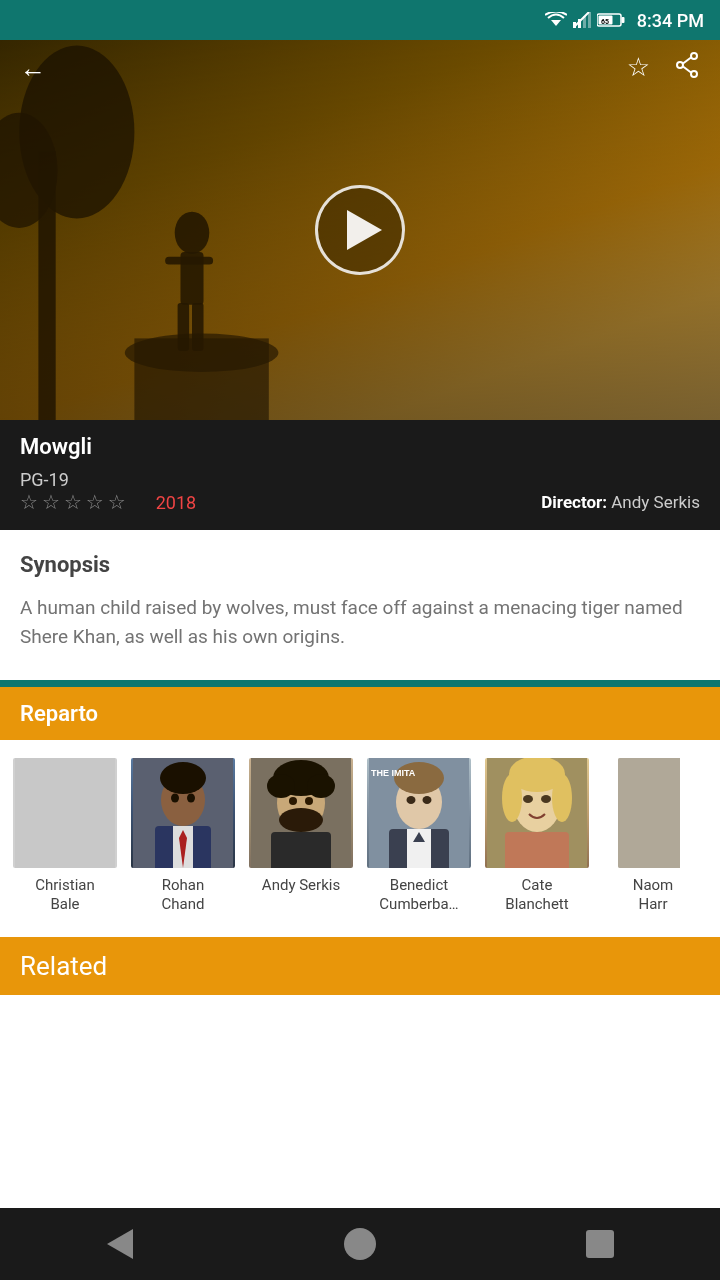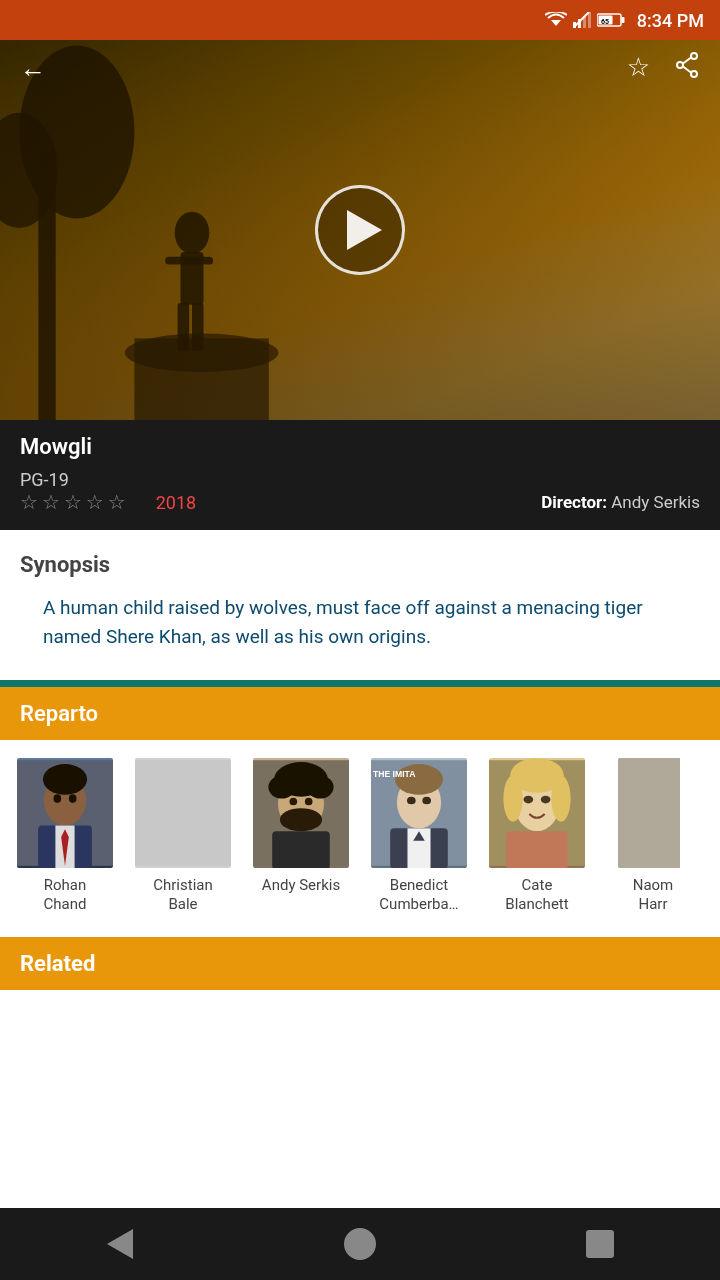--- a/index.html
+++ b/index.html
@@ -7,21 +7,21 @@
     body {
       width: 720px;
       min-height: 1280px;
       font-family: 'Roboto', Arial, sans-serif;
       background: #fff;
       overflow-x: hidden;
     }
 
     
     .status-bar {
-      background: #c2410c;
+      background: #0f766e;
       height: 40px;
       display: flex;
       align-items: center;
       justify-content: flex-end;
       padding: 0 16px;
       gap: 8px;
     }
     .status-icons {
       display: flex;
       align-items: center;
@@ -146,23 +146,22 @@
       border-bottom: 7px solid #0f766e;
     }
     .section-title {
       font-size: 22px;
       font-weight: 700;
       color: #444;
       margin-bottom: 16px;
     }
     .synopsis-text {
       font-size: 19px;
-      color: #0c4a6e;
+      color: #737373;
       line-height: 1.55;
-      margin-left: 23px;
     }
 
     
     .reparto-header {
       background: #e8960a;
       padding: 14px 20px;
     }
     .reparto-title {
       color: #fff;
       font-size: 22px;
@@ -178,21 +177,21 @@
       overflow-x: auto;
     }
     .cast-item {
       display: flex;
       flex-direction: column;
       align-items: center;
       min-width: 110px;
       max-width: 120px;
     }
     .cast-photo {
-      width: 96px;
+      width: 104px;
       height: 110px;
       background: #ccc;
       border-radius: 2px;
       overflow: hidden;
       display: flex;
       align-items: center;
       justify-content: center;
       margin-bottom: 8px;
     }
     .cast-name {
@@ -226,22 +225,22 @@
       background: #c8c0b8;
     }
 
     
     .related-header {
       background: #e8960a;
       padding: 14px 20px;
     }
     .related-title {
       color: #fff;
-      font-size: 22px;
-      font-weight: 700;
+      font-size: 26px;
+      font-weight: 400;
     }
     .related-content {
       background: #fff;
       height: 180px;
     }
 
     
     .bottom-nav {
       position: fixed;
       bottom: 0;
@@ -388,50 +387,50 @@
   <div class="synopsis-text">A human child raised by wolves, must face off against a menacing tiger named Shere Khan, as well as his own origins.</div>
 </div>
 
 <div class="reparto-header">
   <div class="reparto-title">Reparto</div>
 </div>
 
 <div class="cast-list">
 
   <div class="cast-item">
+    <div class="cast-photo actor-christian">
+
+      <svg width="100" height="110" viewBox="0 0 100 110">
+        <rect width="100" height="110" fill="#c8c8c8"></rect>
+      </svg>
+    </div>
+    <div class="cast-name">Christian<br>Bale</div>
+  </div>
+
+  <div class="cast-item">
     <div class="cast-photo actor-rohan">
       <svg width="100" height="110" viewBox="0 0 100 110">
 
         <rect x="0" y="0" width="100" height="110" fill="#5a6070"></rect>
 
         <ellipse cx="50" cy="42" rx="22" ry="26" fill="#8a6040"></ellipse>
 
         <ellipse cx="50" cy="20" rx="23" ry="16" fill="#1a1000"></ellipse>
 
         <rect x="22" y="68" width="56" height="45" fill="#2a3560" rx="4"></rect>
 
         <rect x="40" y="68" width="20" height="45" fill="#ddd"></rect>
 
         <polygon points="50,72 46,80 50,110 54,80" fill="#aa2020"></polygon>
 
         <ellipse cx="42" cy="40" rx="4" ry="4.5" fill="#1a1000"></ellipse>
         <ellipse cx="58" cy="40" rx="4" ry="4.5" fill="#1a1000"></ellipse>
       </svg>
     </div>
     <div class="cast-name">Rohan<br>Chand</div>
-  </div>
-
-  <div class="cast-item">
-    <div class="cast-photo actor-christian">
-
-      <svg width="100" height="110" viewBox="0 0 100 110">
-        <rect width="100" height="110" fill="#c8c8c8"></rect>
-      </svg>
-    </div>
-    <div class="cast-name">Christian<br>Bale</div>
   </div>
 
   <div class="cast-item">
     <div class="cast-photo actor-andy">
       <svg width="100" height="110" viewBox="0 0 100 110">
         <rect x="0" y="0" width="100" height="110" fill="#7a7060"></rect>
 
         <ellipse cx="50" cy="45" rx="24" ry="28" fill="#c8a878"></ellipse>
 
         <ellipse cx="50" cy="20" rx="28" ry="18" fill="#1a1200"></ellipse>

